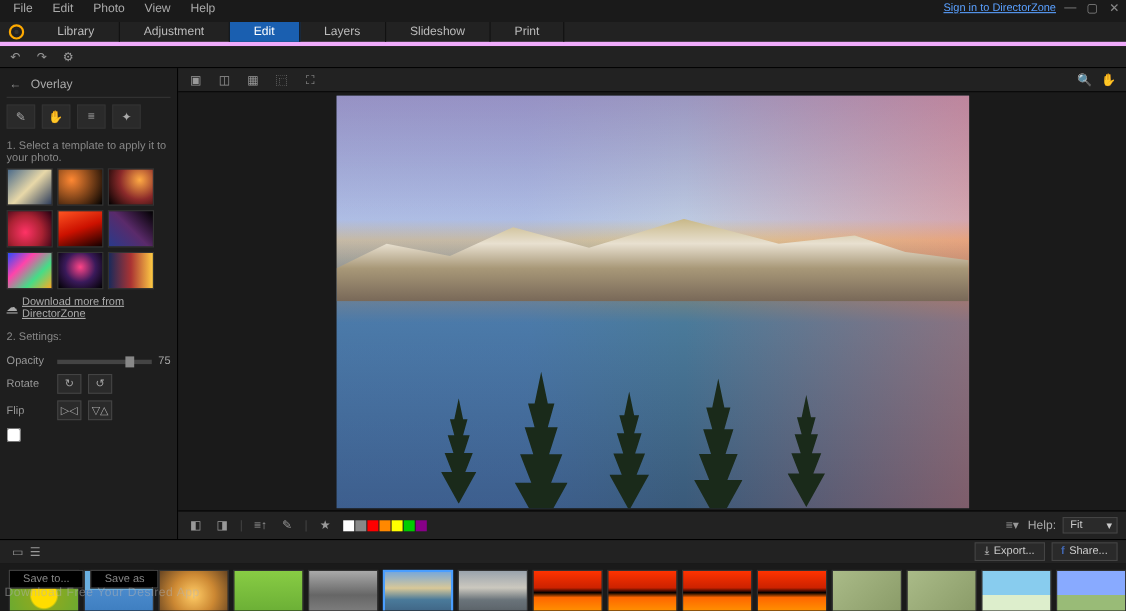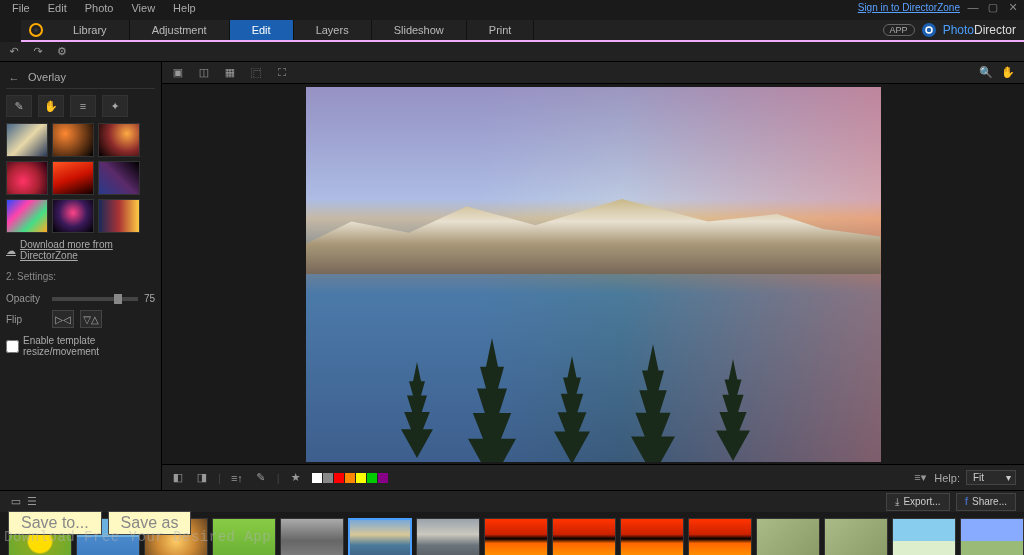--- a/index.html
+++ b/index.html
@@ -3,21 +3,21 @@
 <meta charset="utf-8">
 <style>
 * { margin:0; padding:0; box-sizing:border-box; font-family:"Segoe UI",Arial,sans-serif; }
 body { width:1024px; height:555px; background:#1a1a1a; color:#aaa; font-size:11px; overflow:hidden; position:relative; }
 .topbar { height:20px; background:#1a1a1a; display:flex; align-items:flex-start; padding:0 4px; }
 .menu { display:flex; gap:2px; }
 .menu span { padding:2px 8px; cursor:pointer; }
 .top-right { margin-left:auto; display:flex; align-items:center; gap:6px; }
 .top-right a { color:#5aa0ff; text-decoration:underline; font-size:10px; }
 .winbtn { width:14px; height:14px; display:flex; align-items:center; justify-content:center; color:#888; }
-.tabbar { height:22px; background:#222; display:flex; align-items:stretch; border-bottom:2px solid #f0abfc;margin-left:21px; }
+.tabbar { height:22px; background:#222; display:flex; align-items:stretch; border-bottom:4px solid #f0abfc; }
 .logo { width:30px; display:flex; align-items:center; justify-content:center; }
 .logo svg { width:16px; height:16px; }
 .tab { padding:0 22px; display:flex; align-items:center; color:#bbb; font-size:11px; border-right:1px solid #111; }
 .tab.active { background:#1a5fb0; color:#fff; }
 .brand { margin-left:auto; display:flex; align-items:center; gap:6px; padding-right:8px; }
 .app-badge { border:1px solid #666; border-radius:8px; padding:0 6px; font-size:9px; }
 .brand-name { color:#ddd; font-size:12px; }
 .brand-name .photo { color:#4a9eff; }
 .iconrow { height:20px; background:#222; display:flex; align-items:center; gap:8px; padding:0 6px; border-bottom:1px solid #000; }
 .iconbtn { width:16px; height:14px; display:flex; align-items:center; justify-content:center; color:#999; }
@@ -78,23 +78,23 @@
 .fs2{background:radial-gradient(circle at 50% 50%,#ffcc66,#cc8833,#664422)}
 .fs3{background:linear-gradient(#88cc44,#66aa33)}
 .fs4{background:linear-gradient(#aaa,#666,#888)}
 .fs5,.fs6{background:linear-gradient(#7aa8d8 0%,#d8c898 35%,#4a7a9a 60%,#3a5a7a)}
 .fs6{filter:grayscale(0.8)}
 .fs7,.fs8,.fs9,.fs10{background:linear-gradient(#ff3300 0%,#cc2200 35%,#000 45%,#ff6600 55%,#ffaa00)}
 .fs11,.fs12{background:linear-gradient(135deg,#aabb88,#889966)}
 .fs13{background:linear-gradient(#88ccee 50%,#ddeecc 50%)}
 .fs14{background:linear-gradient(#88aaff 50%,#99bb77 50%)}
 .bottom-btns { position:absolute; bottom:20px; left:8px; display:flex; gap:6px; }
-.bottom-btn { background:#fef9c3; border:1px solid #444; padding:2px 12px; font-size:16px; color:#888; }
+.bottom-btn { background:#000000; border:1px solid #444; padding:2px 12px; font-size:10px; color:#888; }
 .watermark { position:absolute; left:4px; bottom:10px; color:rgba(200,200,200,0.55); font-size:22px; font-weight:600; letter-spacing:1px; pointer-events:none; }
-.watermark .sub { font-size:14px; letter-spacing:0.5px; display:block; color:rgba(180,180,180,0.5); margin-top:-4px; font-weight:400;font-family:Liberation Mono, monospace; }
+.watermark .sub { font-size:11px; letter-spacing:0.5px; display:block; color:rgba(180,180,180,0.5); margin-top:-4px; font-weight:400; }
 </style>
 </head>
 <body>
 
 <div class="topbar">
   <div class="menu">
     <span>File</span>
     <span>Edit</span>
     <span>Photo</span>
     <span>View</span>
@@ -114,48 +114,41 @@
         <circle cx="8" cy="8" r="6" fill="none" stroke="#ffaa00" stroke-width="2"></circle>
         <circle cx="8" cy="8" r="2" fill="#333"></circle>
       </svg>
   </div>
   <div class="tab">Library</div>
   <div class="tab">Adjustment</div>
   <div class="tab active">Edit</div>
   <div class="tab">Layers</div>
   <div class="tab">Slideshow</div>
   <div class="tab">Print</div>
-  <div class="brand">
-    <span class="app-badge">APP</span>
-    <svg width="16" height="16">
-        <circle cx="8" cy="8" r="7" fill="#1a5fb0"></circle>
-        <circle cx="8" cy="8" r="3" fill="none" stroke="#fff" stroke-width="1.5"></circle>
-      </svg>
-    <span class="brand-name"><span class="photo">Photo</span>Director</span>
-  </div>
 </div>
 
 <div class="iconrow">
   <span class="iconbtn">↶</span>
   <span class="iconbtn">↷</span>
   <span class="iconbtn">⚙</span>
 </div>
 
 <div class="content">
   <div class="sidebar">
     <div class="side-head">
       <span class="iconbtn">←</span>
       <span>Overlay</span>
     </div>
     <div class="side-tools">
       <div class="side-tool">✎</div>
       <div class="side-tool">✋</div>
       <div class="side-tool">≡</div>
       <div class="side-tool">✦</div>
     </div>
+    <div class="step-label">1. Select a template to apply it to your photo.</div>
     <div class="template-grid">
       <div class="tmpl t1"></div>
       <div class="tmpl t2"></div>
       <div class="tmpl t3"></div>
       <div class="tmpl t4"></div>
       <div class="tmpl t5"></div>
       <div class="tmpl t6"></div>
       <div class="tmpl t7"></div>
       <div class="tmpl t8"></div>
       <div class="tmpl t9"></div>
@@ -167,27 +160,31 @@
     <div class="step-label">2. Settings:</div>
     <div class="settings">
       <div class="set-row">
         <label>Opacity</label>
         <div class="slider">
             <div class="th"></div>
           </div>
         <span>75</span>
       </div>
       <div class="set-row">
+        <label>Rotate</label>
+        <div class="rot-btn">↻</div>
+        <div class="rot-btn">↺</div>
+      </div>
+      <div class="set-row">
         <label>Flip</label>
         <div class="rot-btn">▷◁</div>
         <div class="rot-btn">▽△</div>
       </div>
       <div class="chk">
         <input type="checkbox" style="">
-        <span>Enable template resize/movement</span>
       </div>
     </div>
   </div>
 
   <div class="canvas-area">
     <div class="canvas-toolbar">
       <span class="iconbtn">▣</span>
       <span class="iconbtn">◫</span>
       <span class="iconbtn">▦</span>
       <span class="iconbtn">⿸</span>

